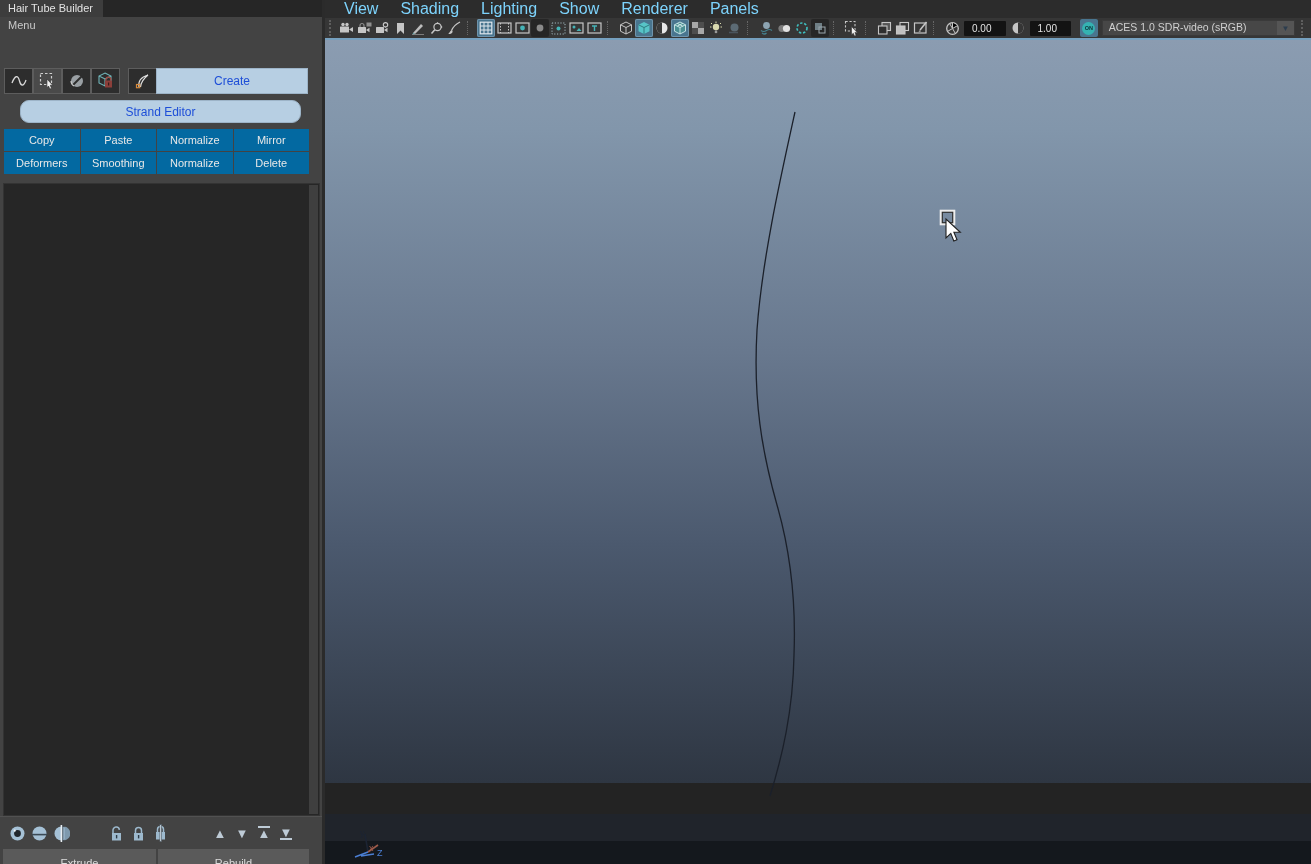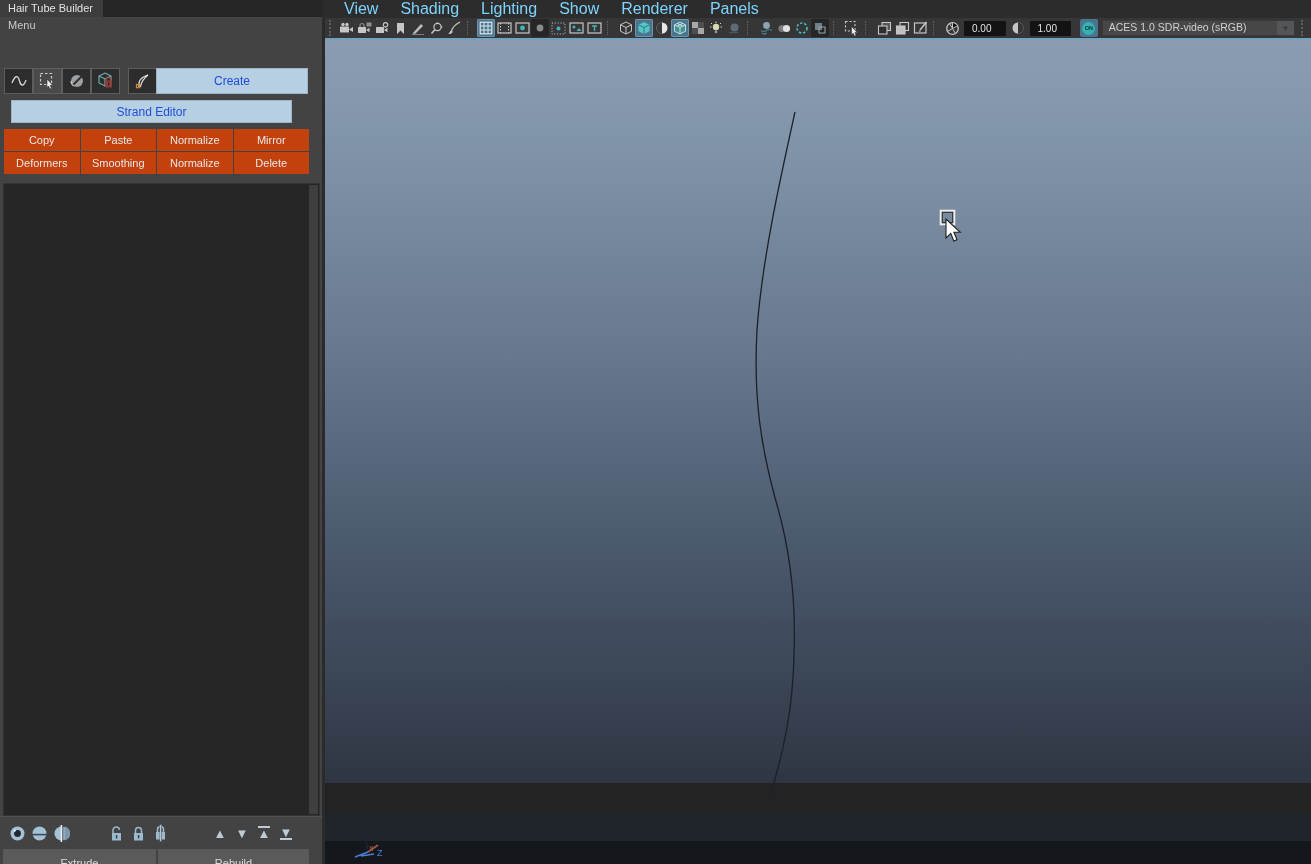--- a/index.html
+++ b/index.html
@@ -22,21 +22,21 @@
              border:1px solid #313131; display:flex; align-items:center; justify-content:space-between;
              padding:0 8px; color:#d6d6d6; font-size:11px; }
   .refresh { font-size:14px; color:#cfcfcf; cursor:pointer; line-height:1; }
   .toolbtn { position:absolute; top:68px; width:29px; height:26px; background:#2d2d2d;
              border:1px solid #5d5d5d; display:flex; align-items:center; justify-content:center; }
   .toolbtn.lit { background:#4a4a4a; }
   .bluebtn { position:absolute; background:#b7cfe3; border:1px solid #9db4c8; color:#1d4ed8;
              font-size:12px; display:flex; align-items:center; justify-content:center; cursor:pointer; }
   .actgrid { position:absolute; left:4px; top:129px; width:305px; display:grid;
              grid-template-columns:repeat(4,1fr); gap:1px; }
-  .actgrid .gbtn { height:22px; background:#c2410c; color:#e8e8e8; font-size:11px;
+  .actgrid .gbtn { height:22px; background:#0369a1; color:#e8e8e8; font-size:11px;
                    display:flex; align-items:center; justify-content:center; cursor:pointer; }
   .scrollarea { position:absolute; left:3px; top:183px; width:317px; height:633px;
                 background:#262626; border:1px solid #333; }
   .scrolltrack { position:absolute; right:1px; top:1px; width:9px; height:629px; background:#3f3f3f; }
   .pbottombar { position:absolute; left:0; top:816px; width:322px; height:33px; background:#434343;
                 border-top:1px solid #515151; }
   .bico { position:absolute; top:6px; width:20px; height:20px; display:flex; align-items:center;
           justify-content:center; cursor:pointer; }
   .tri { color:#becbd6; font-size:13px; line-height:1; }
   .tricol { display:flex; flex-direction:column; align-items:center; gap:0; }
@@ -117,21 +117,21 @@
       </svg>
     </div>
     <div class="toolbtn" style="left:128px;">
       <svg width="17" height="17" viewBox="0 0 17 17">
         <path d="M14 2 C7 4 4 8 5 14 M14 2 C9 6 7 9 6.5 14" fill="none" stroke="#e0e0e0" stroke-width="1.2"></path>
         <rect x="2.5" y="11.5" width="3.2" height="3.2" fill="none" stroke="#d78b3c" stroke-width="1.2"></rect>
       </svg>
     </div>
     <div class="bluebtn" style="left:156px; top:68px; width:152px; height:26px;">Create</div>
 
-    <div class="bluebtn" style="left:11px; top:100px; width:281px; height:23px;">Strand Editor</div>
+    <div class="bluebtn" style="left:20px; top:100px; width:281px; height:23px;border-radius:9px;">Strand Editor</div>
 
     <div class="actgrid">
       <div class="gbtn">Copy</div>
       <div class="gbtn">Paste</div>
       <div class="gbtn">Normalize</div>
       <div class="gbtn">Mirror</div>
       <div class="gbtn">Deformers</div>
       <div class="gbtn">Smoothing</div>
       <div class="gbtn">Normalize</div>
       <div class="gbtn">Delete</div>

